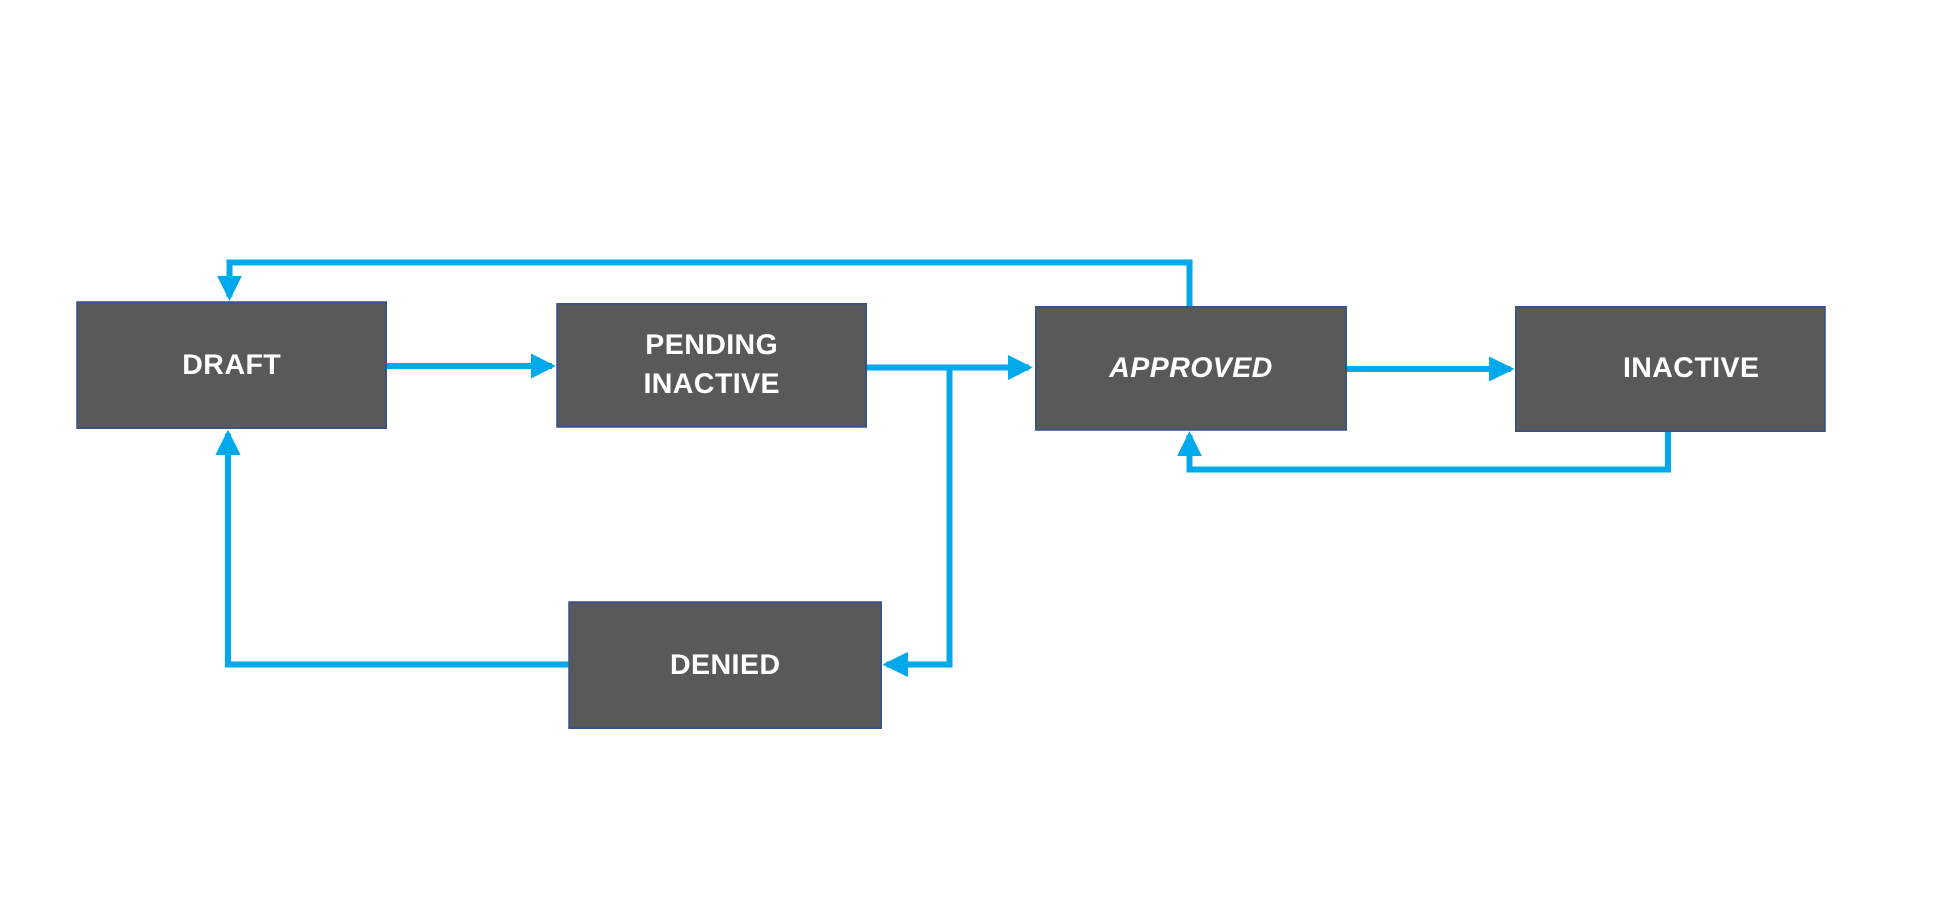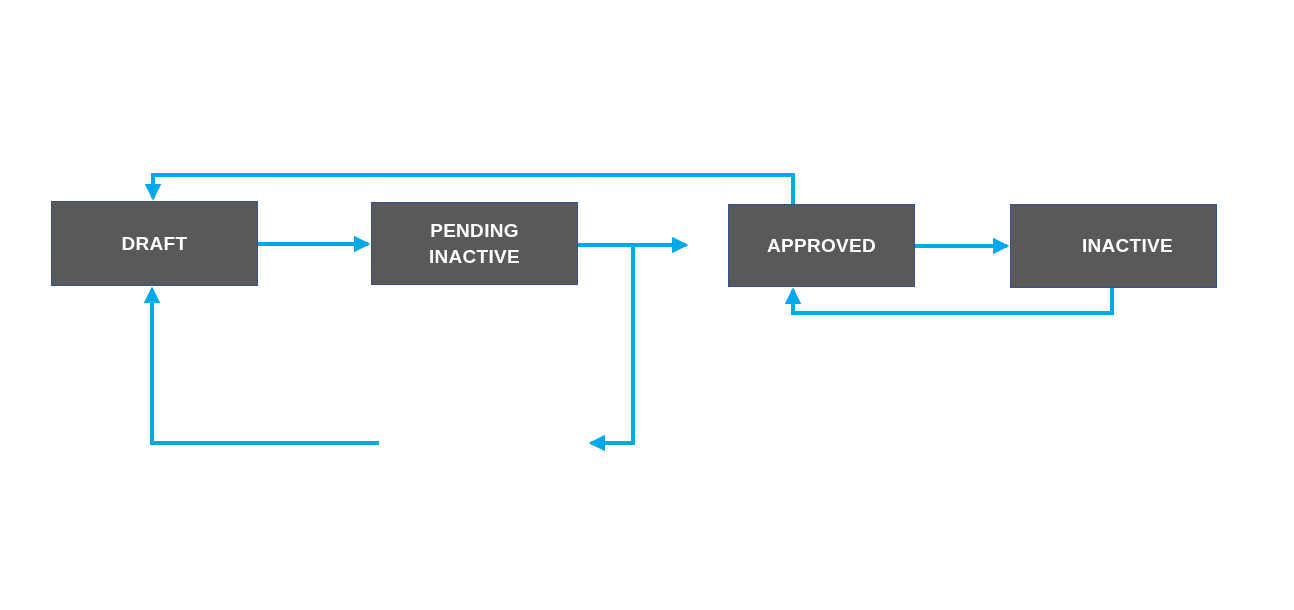--- a/index.html
+++ b/index.html
@@ -48,21 +48,21 @@
     justify-content:center;
     text-align:center;
     font-weight:bold;
     font-size:19px;
     line-height:1.35;
     letter-spacing:0.3px;
   }
   .node .label{display:inline-block;}
   #node-draft    {left:51px;   top:201px; width:207px; height:85px;}
   #node-pending  {left:371px;  top:202px; width:207px; height:83px;}
-  #node-approved {left:728px;  top:204px; width:187px; height:83px;}
+  #node-approved {left:690px;  top:204px; width:208px; height:83px;font-style:italic;}
   #node-inactive {left:1010px; top:204px; width:207px; height:84px;padding-left:28px;}
   #node-denied   {left:379px;  top:401px; width:209px; height:85px;}
   #node-pending .label{max-width:130px;}
 </style>
 </head>
 <body>
 
 <div class="canvas">
 
   <svg class="edges" viewBox="0 0 1294 610" xmlns="http://www.w3.org/2000/svg">
@@ -90,14 +90,17 @@
   </div>
 
   <div class="node" id="node-approved">
     <span class="label">APPROVED</span>
   </div>
 
   <div class="node" id="node-inactive">
     <span class="label">INACTIVE</span>
   </div>
 
+  <div class="node" id="node-denied">
+    <span class="label">DENIED</span>
+  </div>
 
 </div>
 
 </body></html>

